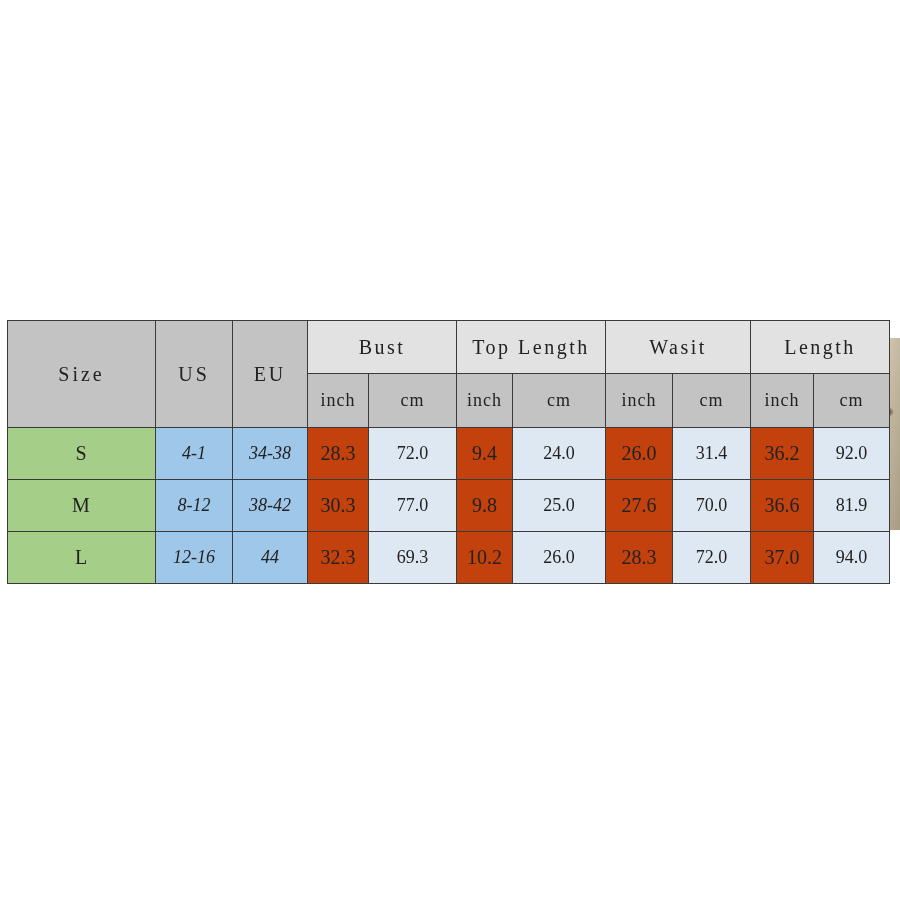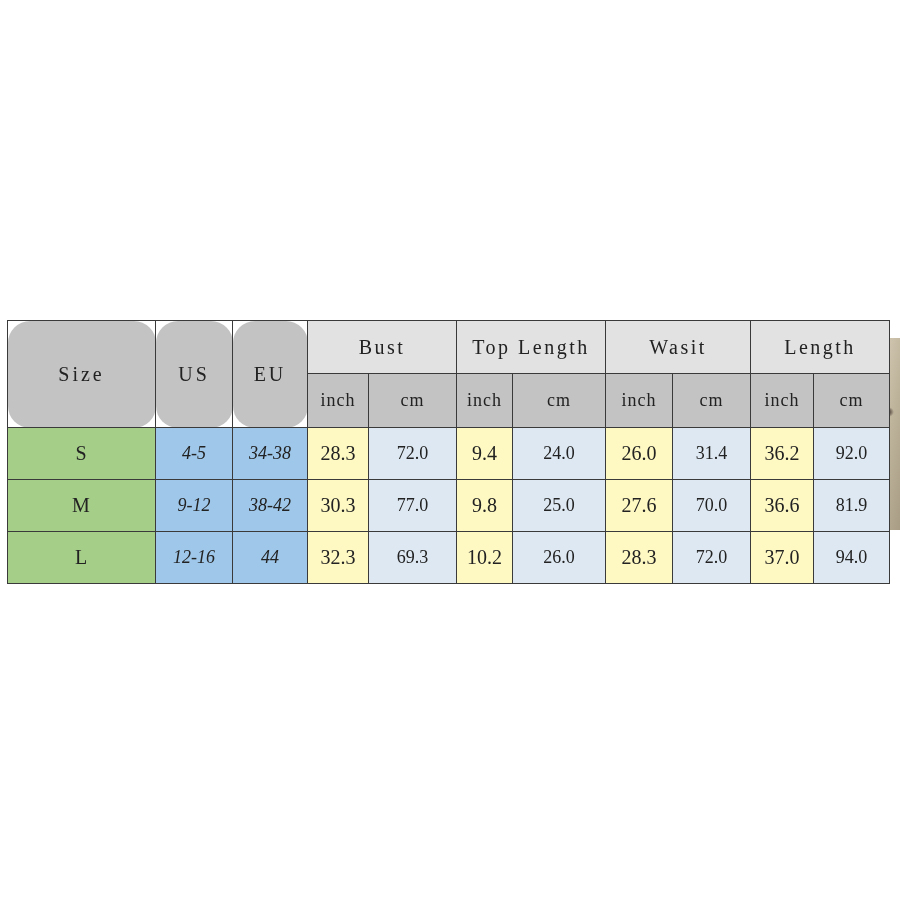--- a/index.html
+++ b/index.html
@@ -60,21 +60,20 @@
     font-size: 20px;
     letter-spacing: 2.5px;
     height: 52px;
     margin-left: 36px;
   }
   .hdr-corner {
     background: #c3c3c3;
     font-size: 20px;
     letter-spacing: 3px;
     height: 105px;
-    border-radius: 22px;
   }
   .hdr-sub {
     background: #c3c3c3;
     font-size: 18px;
     letter-spacing: 1px;
     height: 53px;
   }
 
   
   tbody tr { height: 52px; }
@@ -83,21 +82,21 @@
     font-size: 20px;
     letter-spacing: 1px;
   }
   td.c-intl {
     background: #9fc7e9;
     font-style: italic;
     font-weight: bold;
     font-size: 18px;
   }
   td.c-inch {
-    background: #fef9c3;
+    background: #c2410c;
     font-size: 20px;
     margin-top: 24px;
   }
   td.c-cm {
     background: #dde8f2;
     font-size: 18px;
   }
 
   
   col.w-size { width: 148px; }
@@ -149,34 +148,34 @@
         <th class="hdr-sub">cm</th>
         <th class="hdr-sub">inch</th>
         <th class="hdr-sub">cm</th>
         <th class="hdr-sub">inch</th>
         <th class="hdr-sub">cm</th>
       </tr>
     </thead>
     <tbody>
       <tr>
         <td class="c-size">S</td>
-        <td class="c-intl">4-5</td>
+        <td class="c-intl">4-1</td>
         <td class="c-intl">34-38</td>
         <td class="c-inch">28.3</td>
         <td class="c-cm">72.0</td>
         <td class="c-inch">9.4</td>
         <td class="c-cm">24.0</td>
         <td class="c-inch">26.0</td>
         <td class="c-cm">31.4</td>
         <td class="c-inch">36.2</td>
         <td class="c-cm">92.0</td>
       </tr>
       <tr>
         <td class="c-size">M</td>
-        <td class="c-intl">9-12</td>
+        <td class="c-intl">8-12</td>
         <td class="c-intl">38-42</td>
         <td class="c-inch">30.3</td>
         <td class="c-cm">77.0</td>
         <td class="c-inch">9.8</td>
         <td class="c-cm">25.0</td>
         <td class="c-inch">27.6</td>
         <td class="c-cm">70.0</td>
         <td class="c-inch">36.6</td>
         <td class="c-cm">81.9</td>
       </tr>

